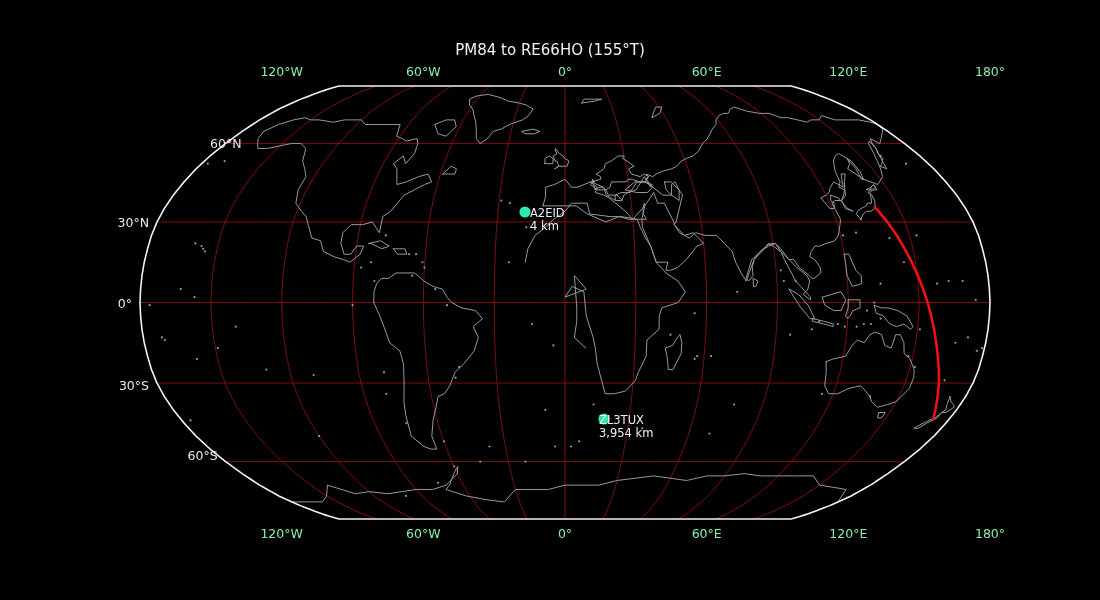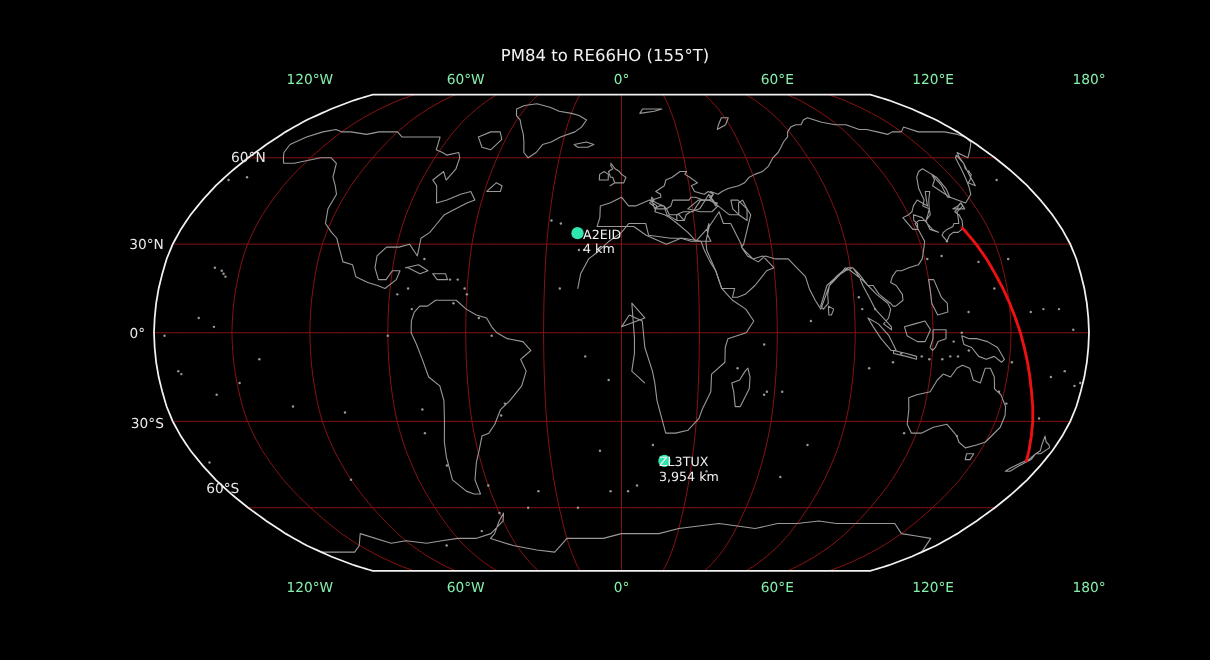--- a/index.html
+++ b/index.html
@@ -256,20 +256,20 @@
       <div class="axis-label" style="left: 848.333px; top: 526px;">120°E</div>
       <div class="axis-label" style="left: 990px; top: 526px;">180°</div>
       <div class="axis-label" style="left: 281.667px; top: 526px;">120°W</div>
       <div class="axis-label" style="left: 423.333px; top: 526px;">60°W</div>
     </div>
   <div id="labels-lat">
       <div class="lat-label" style="left: 217.595px; top: 143.459px; margin-left: 24px;">60°N</div>
       <div class="lat-label" style="left: 149px; top: 221.962px;">30°N</div>
       <div class="lat-label" style="left: 132px; top: 302.5px;">0°</div>
       <div class="lat-label" style="left: 149px; top: 385px;">30°S</div>
-      <div class="lat-label" style="left: 217.595px; top: 444px; text-align: right;">60°S</div>
+      <div class="lat-label" style="left: 217.595px; top: 455px; text-align: right;">60°S</div>
     </div>
   <div id="labels-endpoints">
       <div class="ep-label" style="left: 530px; top: 207px;"><span>A2EID</span><span class="ep-dist">4 km</span></div>
       <div class="ep-label" style="left: 578px; top: 414px; margin-left: 21px;"><span>ZL3TUX</span><span class="ep-dist">3,954 km</span></div>
     </div>
 
 </div>
 
 </body></html>

